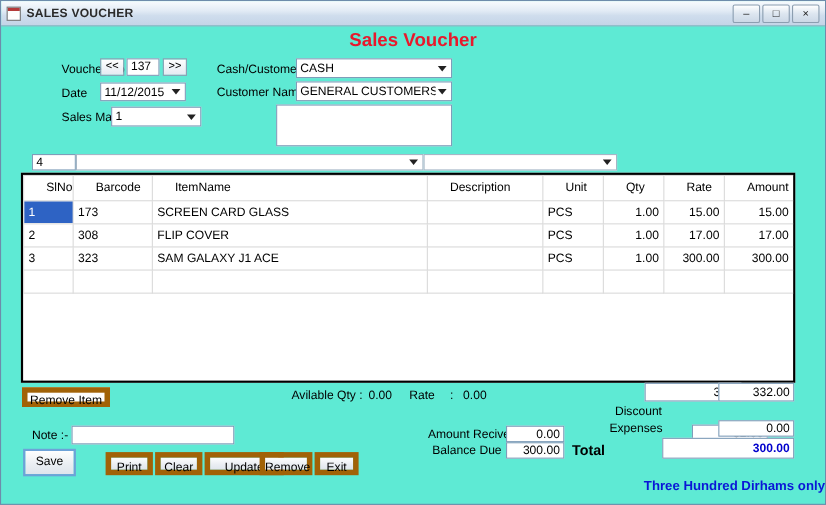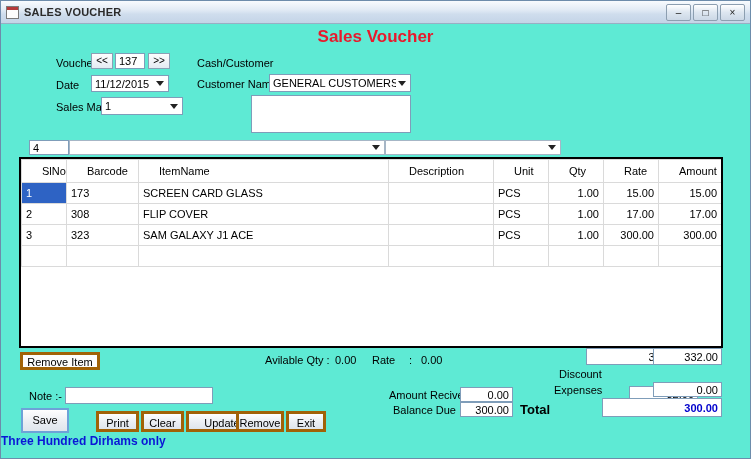--- a/index.html
+++ b/index.html
@@ -51,28 +51,28 @@
   .grid-wrap { position:absolute; left:18px; top:156px; width:704px; height:191px;
                background:#fff; border:2px solid #000; overflow:hidden; }
   table.grid { border-collapse:collapse; table-layout:fixed; width:700px; font-size:11px; }
   .grid th { font-weight:normal; text-align:left; border:1px solid #dadada; height:23px;
              padding:0 20px; overflow:hidden; white-space:nowrap; background:#fff; }
   .grid td { border:1px solid #dadada; height:21px; padding:0 4px; overflow:hidden; white-space:nowrap; }
   .grid td.num { text-align:right; }
   .grid td.selected { background:#2e63c4; color:#fff; }
   
   .btn {
-    position:absolute; border:3px solid #a16207; text-align:center;
+    position:absolute; border:5px solid #a16207; text-align:center;
     background:linear-gradient(#fefefe,#e9edf2 60%,#dfe5ec);
     font-family:inherit; font-size:11px; cursor:default; line-height:19px;
   }
   .btn-flat { background:#fdfdfd; line-height:15px; }
   .btn-save { border:2px solid #6da2d8; line-height:21px; }
   
-  .words { position:absolute; top:433px; left:0; width:100%; text-align:left;
+  .words { position:absolute; top:433px; left:0; width:100%; text-align:right;
            color:#0a16d6; font-size:12px; font-weight:bold; }
 </style>
 </head>
 <body>
 
 <div class="window">
 
   <div class="titlebar">
     <span class="app-icon"></span>
     <span class="title-text">SALES VOUCHER</span>
@@ -84,20 +84,24 @@
   </div>
 
   <div class="heading">Sales Voucher</div>
 
   <span class="lbl" style="left:55px;top:56px">Voucher No</span>
   <span class="small-btn" style="left:90px;top:52px;width:22px;height:16px">&lt;&lt;</span>
   <input class="tb" style="left: 114px; top: 52px; width: 30px; height: 16px;" value="137">
   <span class="small-btn" style="left:147px;top:52px;width:22px;height:16px">&gt;&gt;</span>
 
   <span class="lbl" style="left:196px;top:56px">Cash/Customer</span>
+  <div class="combo" style="left:268px;top:52px;width:142px;height:18px">
+    <span class="ctext">CASH</span>
+    <span class="carrow"></span>
+  </div>
 
   <span class="lbl" style="left:55px;top:78px">Date</span>
   <div class="combo" style="left:90px;top:74px;width:78px;height:17px">
     <span class="ctext">11/12/2015</span>
     <span class="carrow"></span>
   </div>
 
   <span class="lbl" style="left:196px;top:77px">Customer Name</span>
   <div class="combo" style="left:268px;top:73px;width:142px;height:18px">
     <span class="ctext">GENERAL CUSTOMERS</span>

